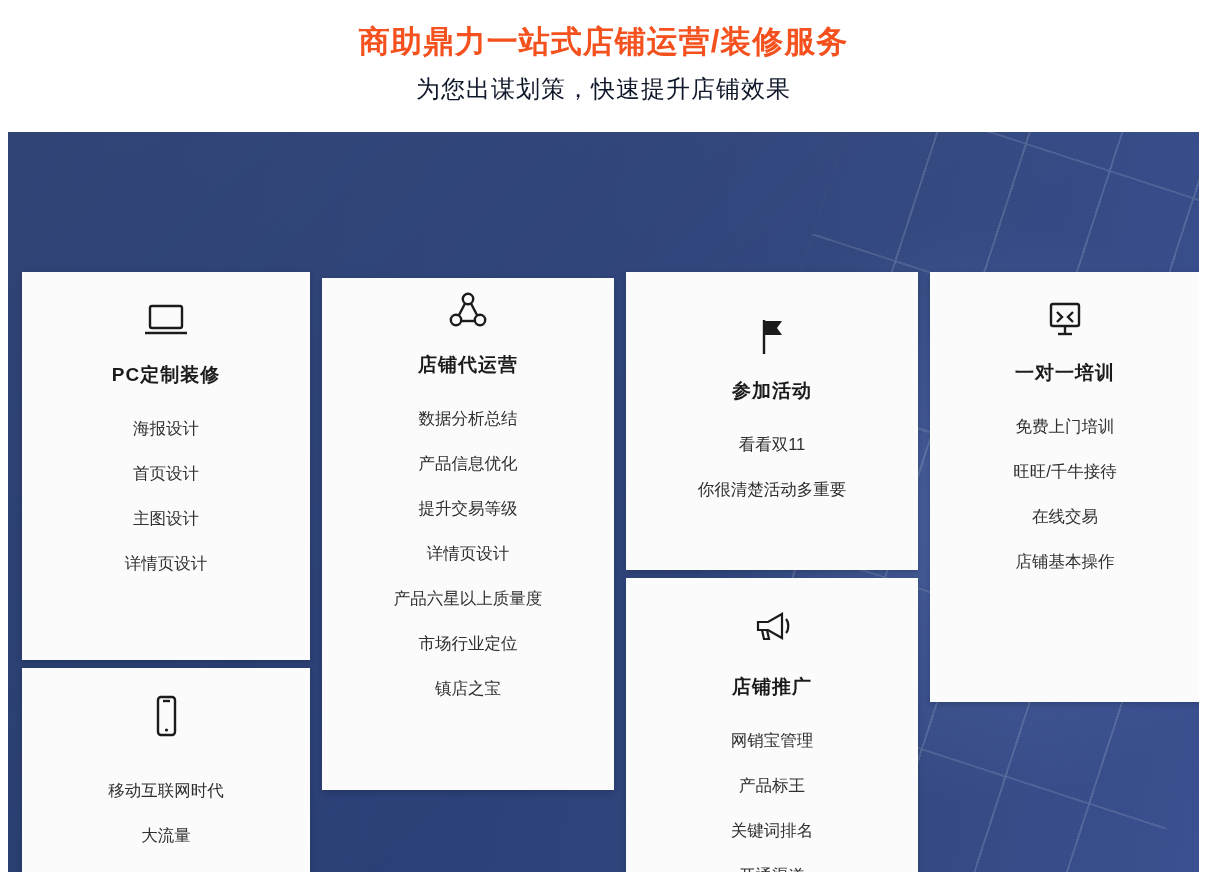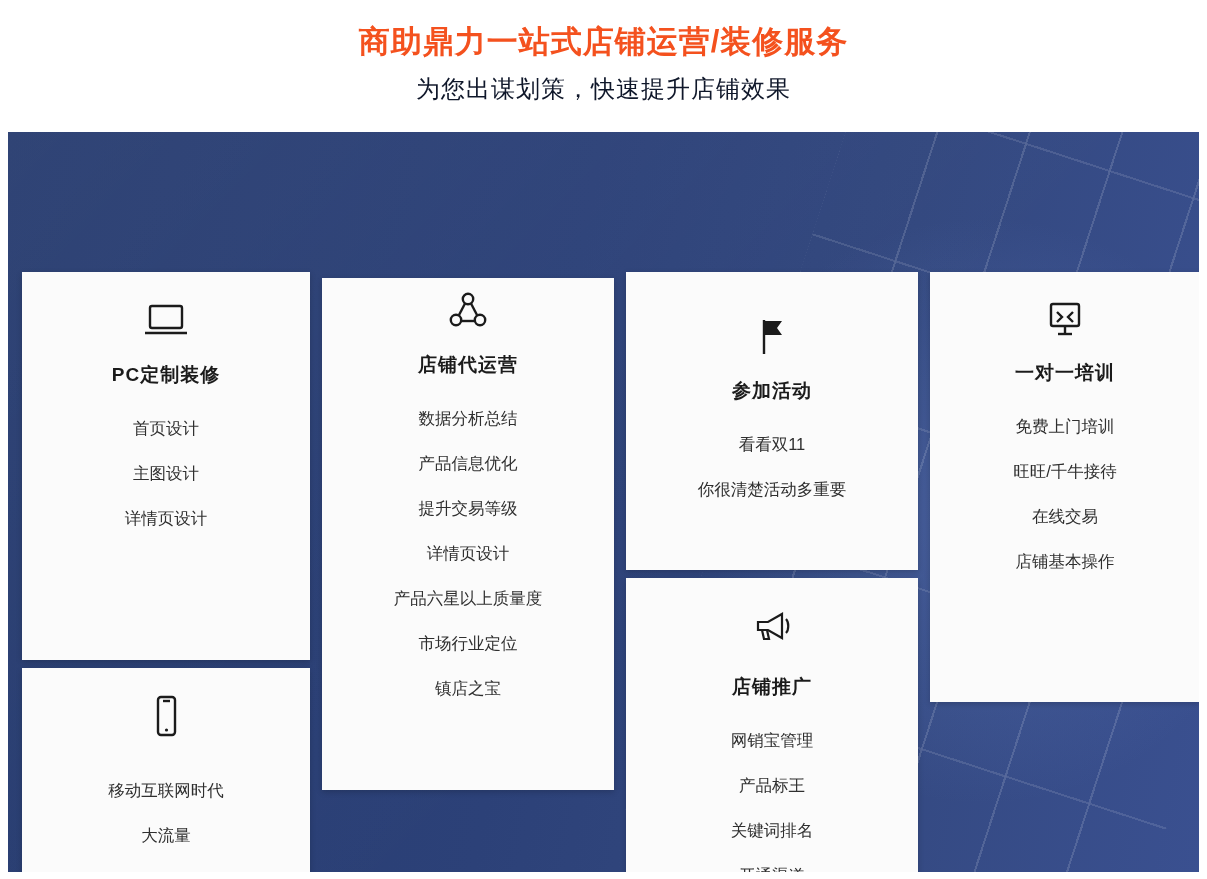--- a/index.html
+++ b/index.html
@@ -145,20 +145,21 @@
 
     <div class="card" id="card-pc">
       <span class="card-icon">
         <svg width="46" height="40" viewBox="0 0 46 40" fill="none" stroke="#1b1b1b" stroke-width="2.4">
           <rect x="7" y="6" width="32" height="22" rx="2"></rect>
           <line x1="2" y1="33" x2="44" y2="33"></line>
         </svg>
       </span>
       <div class="card-title">PC定制装修</div>
       <ul class="card-items">
+        <li>海报设计</li>
         <li>首页设计</li>
         <li>主图设计</li>
         <li>详情页设计</li>
       </ul>
     </div>
 
     <div class="card" id="card-mobile">
       <span class="card-icon">
         <svg width="30" height="44" viewBox="0 0 30 44" fill="none" stroke="#1b1b1b" stroke-width="2.4">
           <rect x="7" y="3" width="17" height="38" rx="3"></rect>

